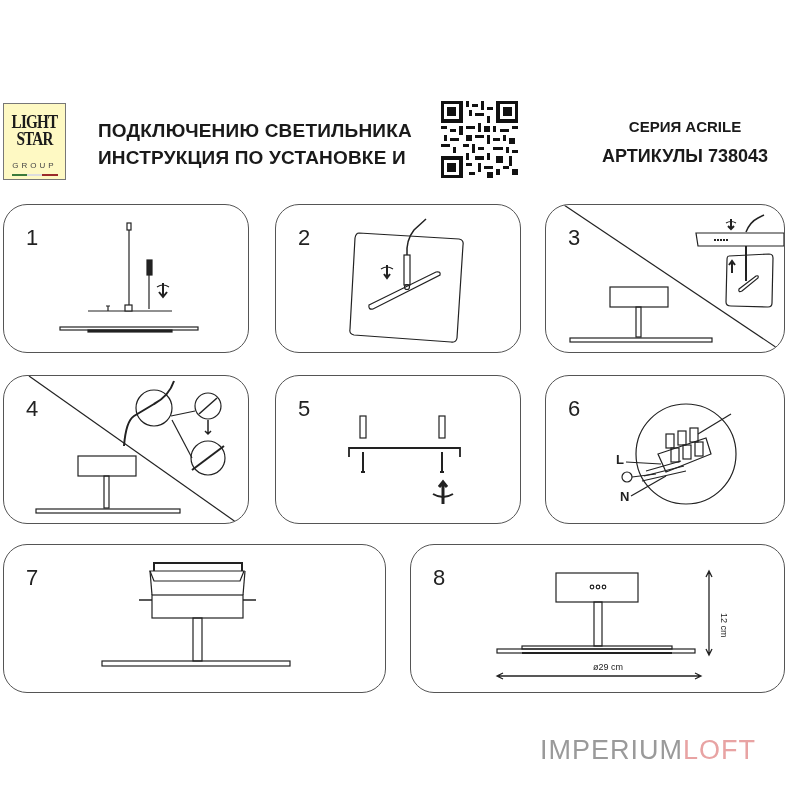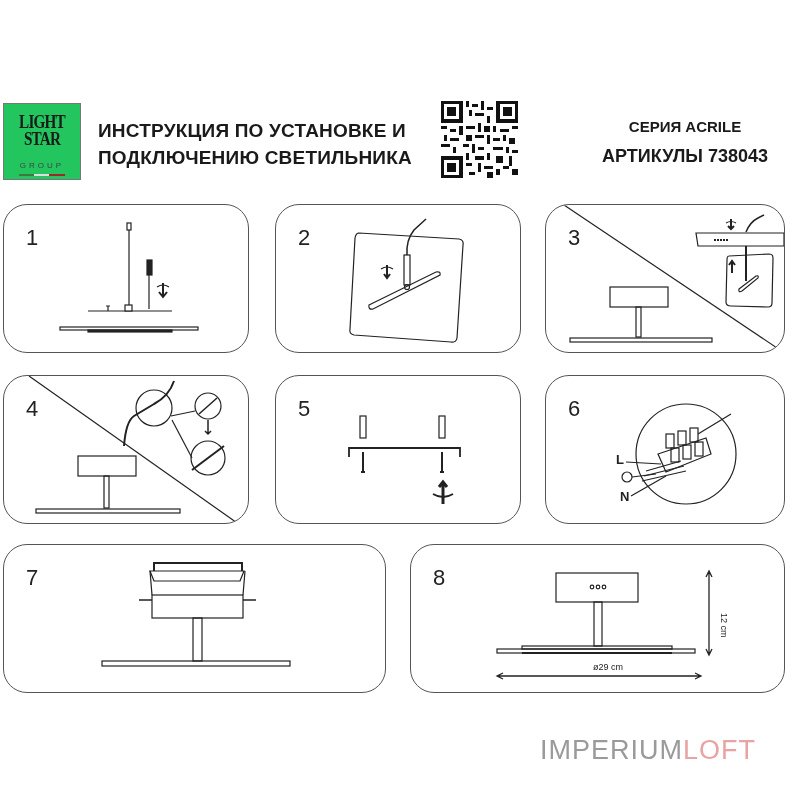--- a/index.html
+++ b/index.html
@@ -1,17 +1,17 @@
 <!DOCTYPE html>
 <html><head>
 <meta charset="utf-8">
 <style>
   html, body { margin:0; padding:0; background:#ffffff; }
   body { width:800px; height:800px; position:relative; overflow:hidden; font-family:"Liberation Sans", sans-serif; color:#1a1a1a; }
-  .logo { position:absolute; left:3px; top:103px; width:78px; height:77px; border:1px solid #777; box-sizing:border-box; text-align:center; background:#22c55e; }
+  .logo { position:absolute; left:3px; top:103px; width:63px; height:77px; border:1px solid #777; box-sizing:border-box; text-align:center; background:#fef9c3; }
   .logo .l1, .logo .l2 { font-family:"Liberation Serif", serif; font-weight:bold; font-size:19px; line-height:17px; letter-spacing:-1px; transform:scaleX(0.8); display:block; }
   .logo .l1 { margin-top:9px; }
   .logo .l3 { font-size:8px; letter-spacing:3px; color:#444; display:block; margin-top:14px; }
   .logo .stripe { margin:4px auto 0; width:46px; height:2px; background:linear-gradient(to right,#3b7a3b 0 33%,#ddd 33% 66%,#9a2a2a 66% 100%); }
   .title { position:absolute; left:98px; top:117px; font-weight:bold; font-size:19px; line-height:27px; letter-spacing:0.2px; }
   .qr { position:absolute; left:441px; top:101px; width:77px; height:77px; }
   .series { position:absolute; left:560px; top:118px; width:250px; text-align:center; font-weight:bold; font-size:15px; }
   .article { position:absolute; left:560px; top:146px; width:250px; text-align:center; font-weight:bold; font-size:18px; }
   .panel { position:absolute; border:1.5px solid #555; border-radius:24px; box-sizing:border-box; overflow:hidden; background:#fff; }
   .panel .num { position:absolute; left:22px; top:20px; font-size:22px; color:#222; }
@@ -24,22 +24,22 @@
 <body>
 
 <div class="logo">
   <span class="l1">LIGHT</span>
   <span class="l2">STAR</span>
   <span class="l3">GROUP</span>
   <div class="stripe"></div>
 </div>
 
 <div class="title">
+  <div>ПОДКЛЮЧЕНИЮ СВЕТИЛЬНИКА</div>
   <div>ИНСТРУКЦИЯ ПО УСТАНОВКЕ И</div>
-  <div>ПОДКЛЮЧЕНИЮ СВЕТИЛЬНИКА</div>
 </div>
 
 <svg class="qr" viewBox="0 0 25 25" shape-rendering="crispEdges">
   <rect x="0" y="0" width="25" height="25" fill="#fff"></rect>
   <g fill="#111">
     <rect x="0" y="0" width="7" height="7"></rect>
       <rect x="1" y="1" width="5" height="5" fill="#fff"></rect>
       <rect x="2" y="2" width="3" height="3"></rect>
     <rect x="18" y="0" width="7" height="7"></rect>
       <rect x="19" y="1" width="5" height="5" fill="#fff"></rect>

